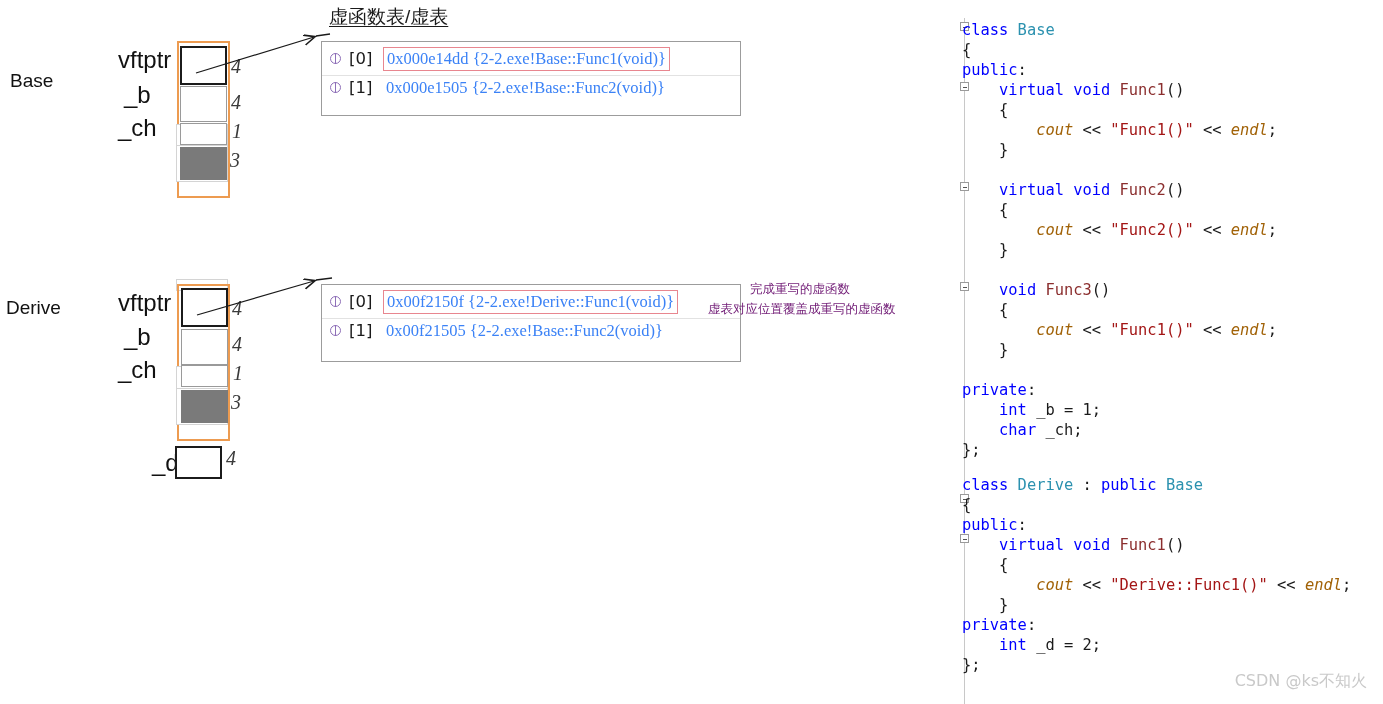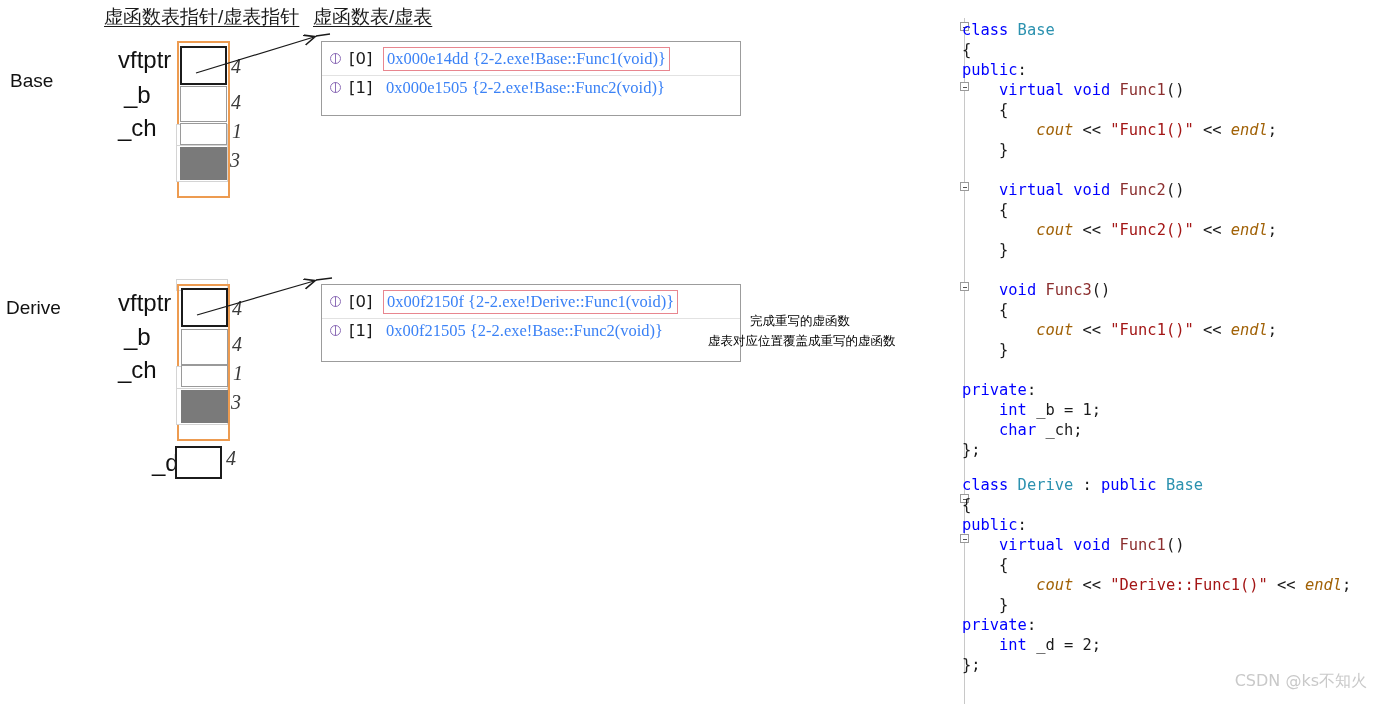--- a/index.html
+++ b/index.html
@@ -6,21 +6,21 @@
   body{width:1383px;height:704px;position:relative;overflow:hidden;
        font-family:"Liberation Sans","DejaVu Sans",sans-serif;color:#000;}
 
   .abs{position:absolute;}
 
   
   #heading-row{left:104px;top:5px;width:780px;height:28px;}
   .head-seg{position:absolute;font-size:19px;line-height:24px;white-space:nowrap;color:#1a1a1a;}
   .head-underline{text-decoration:underline;text-underline-offset:3px;}
   #head-vfptr{left:0;top:0;}
-  #head-vftable{left:209px;top:0;}
+  #head-vftable{left:225px;top:0;}
   #head-note{left:360px;top:0;}
 
   
   .class-label{position:absolute;font-size:19px;line-height:22px;color:#111;white-space:nowrap;}
   #label-base{left:10px;top:70px;}
   #label-derive{left:6px;top:297px;}
 
   
   .member-label{position:absolute;font-size:24px;line-height:22px;color:#111;white-space:nowrap;}
 
@@ -47,22 +47,22 @@
   .vt-ico::after{content:"";position:absolute;left:6.5px;top:2px;width:1.6px;height:11px;
                  background:#8e6fb8;}
   .vt-idx{font-family:"DejaVu Sans","Liberation Sans",sans-serif;font-size:16.5px;
           color:#1a1a1a;width:34px;flex:0 0 34px;}
   .vt-val{font-family:Liberation Serif, serif;font-size:16.5px;
           color:#3b82f6;white-space:nowrap;padding:1px 3px;box-sizing:border-box;}
   .vt-val.highlight{border:1px solid #E8868F;}
   .vt-sep{position:absolute;left:0;right:0;height:1px;background:#e2e2e2;}
 
   
-  .red-note{position:absolute;color:#000000;font-size:12.5px;line-height:17px;white-space:nowrap;
-            font-family:"DejaVu Sans","Liberation Sans",sans-serif;margin-top:32px;}
+  .red-note{position:absolute;color:#701a75;font-size:12.5px;line-height:17px;white-space:nowrap;
+            font-family:"DejaVu Sans","Liberation Sans",sans-serif;}
 
   
   #code-panel{left:950px;top:18px;width:433px;height:686px;}
   .code-margin{position:absolute;left:14px;top:0;bottom:0;width:1px;background:#c8c8c8;}
   .code-block{position:absolute;left:0;font-family:"DejaVu Sans Mono","Liberation Mono",monospace;
               font-size:15.4px;line-height:20px;white-space:pre;}
   .ln{display:block;height:20px;white-space:pre;}
   .kw{color:#0000FF;}
   .ty{color:#2B91AF;}
   .fn{color:#8B2E2E;}
@@ -77,21 +77,20 @@
   #watermark{position:absolute;right:16px;bottom:12px;color:#c9c9c9;font-size:16px;
              font-family:"DejaVu Sans","Liberation Sans",sans-serif;white-space:nowrap;}
 
   
   #arrows{position:absolute;left:0;top:0;width:1383px;height:704px;pointer-events:none;}
 </style>
 </head>
 <body>
 
 <div class="abs" id="heading-row">
-  <span class="head-seg head-underline" id="head-vfptr">虚函数表指针/虚表指针</span>
   <span class="head-seg head-underline" id="head-vftable">虚函数表/虚表</span>
 </div>
 
 <div class="class-label" id="label-base">Base</div>
 
 <div class="member-label" style="left:118px;top:49px;">vftptr</div>
 <div class="member-label" style="left:124px;top:84px;">_b</div>
 <div class="member-label" style="left:118px;top:117px;">_ch</div>
 
 <div class="obj-frame" style="left:177px;top:41px;width:53px;height:157px;"></div>

